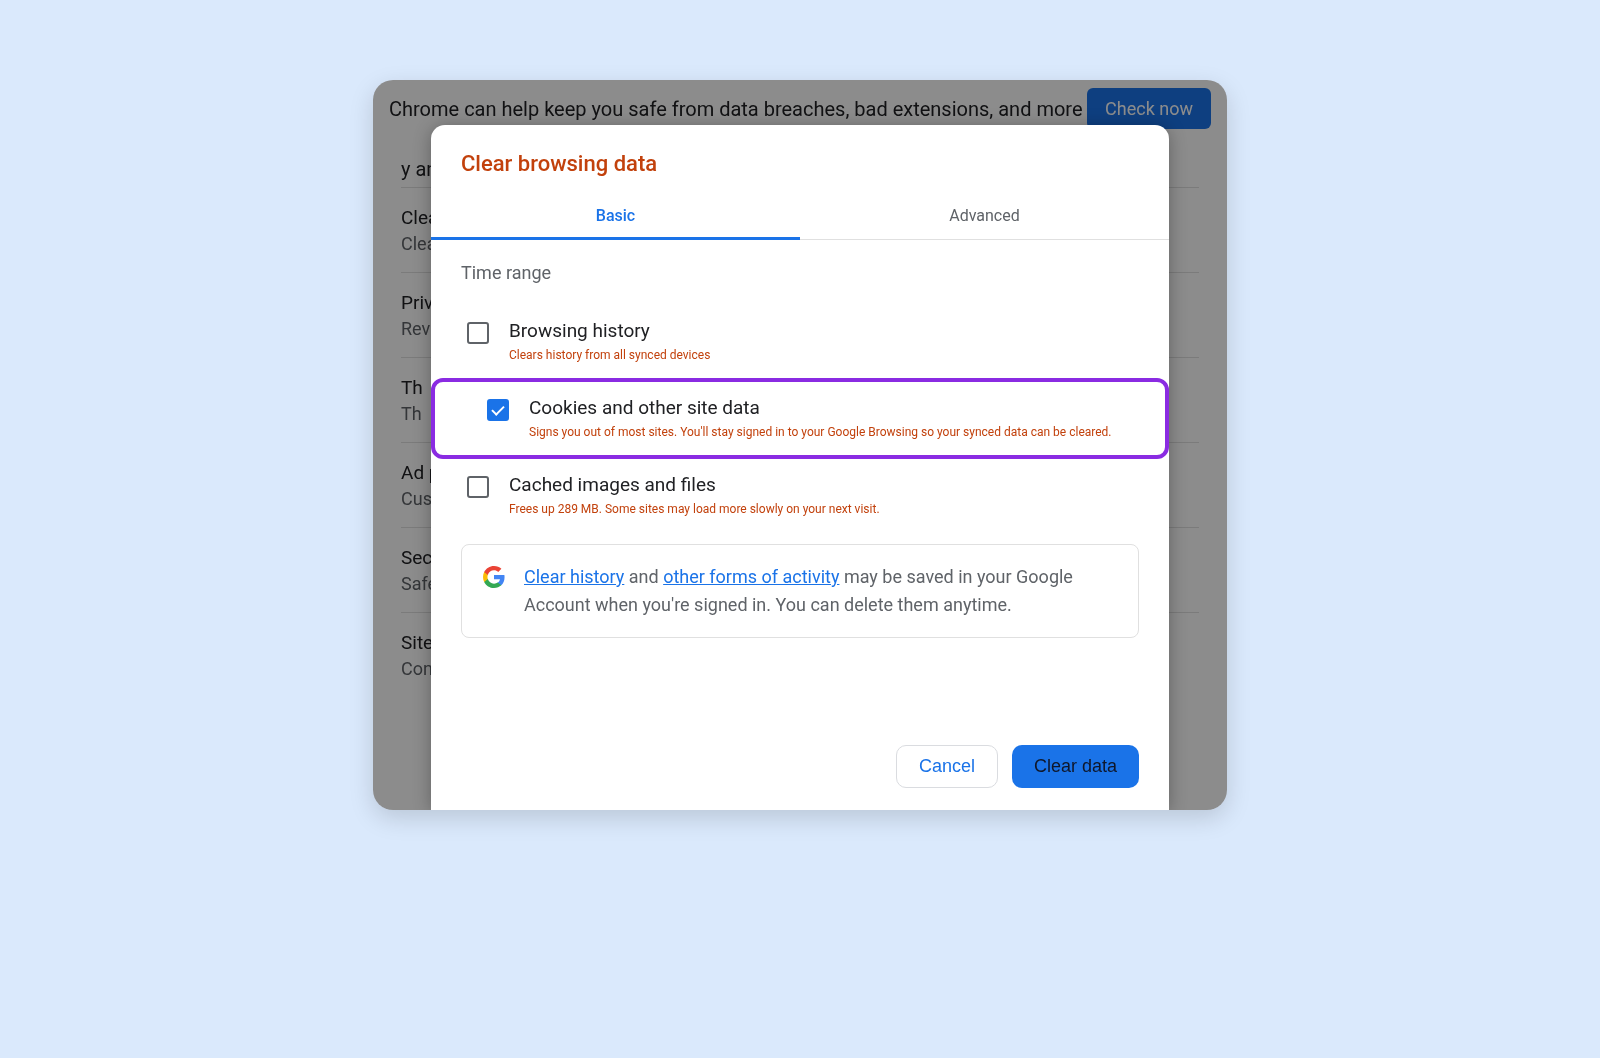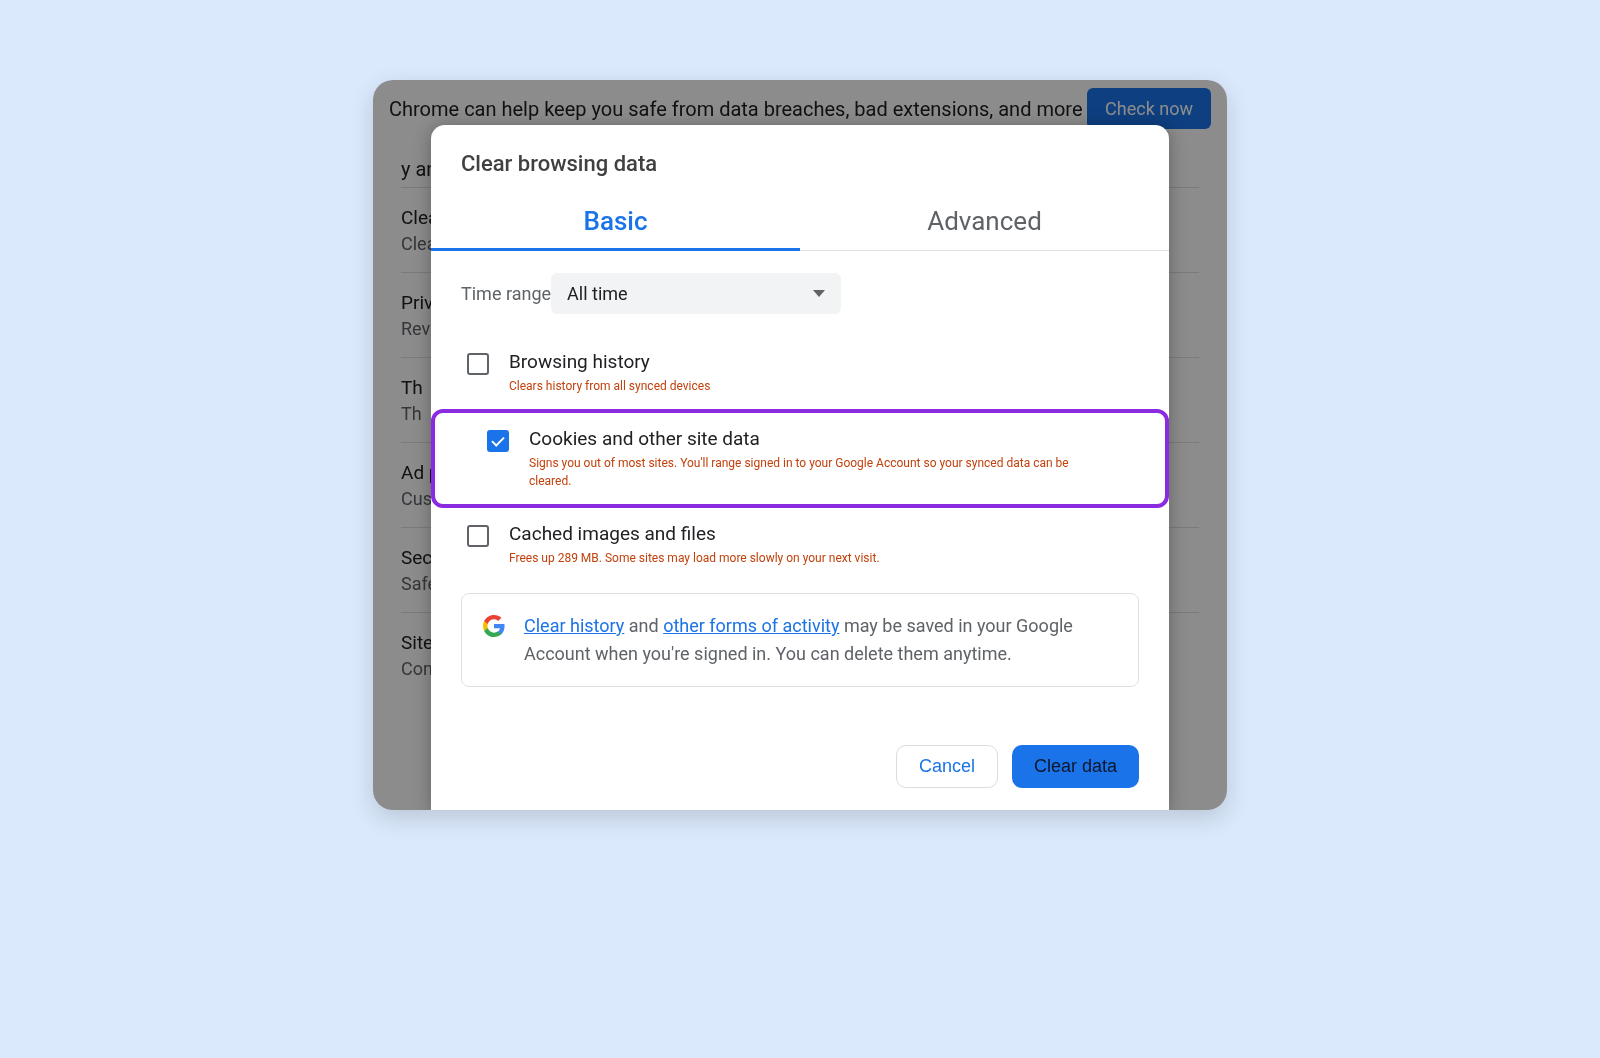--- a/index.html
+++ b/index.html
@@ -62,33 +62,33 @@
     right: 58px;
     bottom: 0;
     background: #fff;
     border-radius: 14px 14px 0 0;
     box-shadow: 0 2px 18px rgba(0,0,0,0.3);
     display: flex;
     flex-direction: column;
   }
   .dialog-title {
     font-size: 22px;
-    color: #404040;
+    color: #c2410c;
     padding: 26px 30px 18px;
     font-weight: 500;
   }
   .tabs {
     display: flex;
     border-bottom: 1px solid #e0e0e0;
   }
   .tab {
     flex: 1;
     text-align: center;
     padding: 12px 0 14px;
-    font-size: 26px;
+    font-size: 16px;
     color: #5f6368;
     cursor: pointer;
     position: relative;
   }
   .tab.active {
     color: #1a73e8;
     font-weight: 500;
   }
   .tab.active::after {
     content: "";
@@ -247,41 +247,37 @@
 
     <div class="tabs">
       <div class="tab active">Basic</div>
       <div class="tab">Advanced</div>
     </div>
 
     <div class="content">
 
       <div class="timerange-row">
         <span class="timerange-label">Time range</span>
-        <div class="select">
-          <span>All time</span>
-          <span class="dropdown-caret"></span>
-        </div>
       </div>
 
       <div class="option-row">
         <div class="checkbox"></div>
         <div class="option-text">
           <div class="option-title">Browsing history</div>
           <div class="option-sub">Clears history from all synced devices</div>
         </div>
       </div>
 
       <div class="option-row highlighted">
         <div class="checkbox checked">
           <div class="checkmark"></div>
         </div>
         <div class="option-text">
           <div class="option-title">Cookies and other site data</div>
-          <div class="option-sub">Signs you out of most sites. You'll range signed in to your Google Account so your synced data can be cleared.</div>
+          <div class="option-sub">Signs you out of most sites. You'll stay signed in to your Google Browsing so your synced data can be cleared.</div>
         </div>
       </div>
 
       <div class="option-row">
         <div class="checkbox"></div>
         <div class="option-text">
           <div class="option-title">Cached images and files</div>
           <div class="option-sub">Frees up 289 MB. Some sites may load more slowly on your next visit.</div>
         </div>
       </div>

